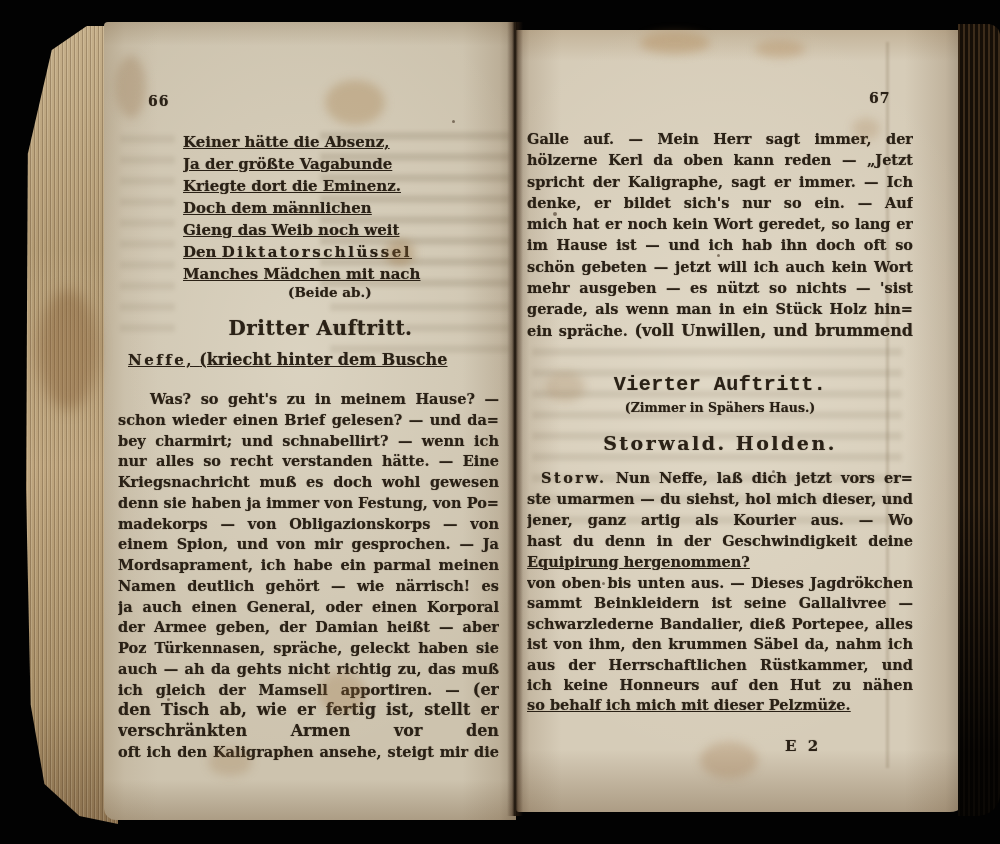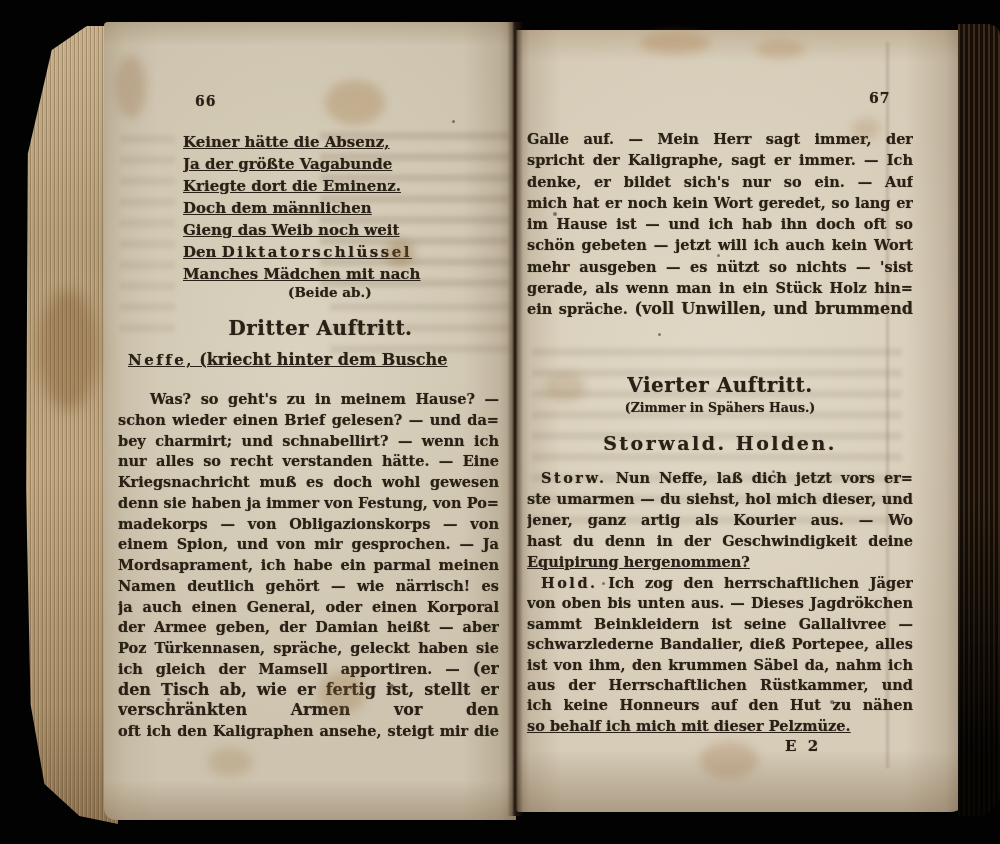--- a/index.html
+++ b/index.html
@@ -64,21 +64,21 @@
 <div class="abs" id="page-right"></div>
 <div class="abs" id="edge-right"></div>
 <div class="abs" id="gutter"></div>
 
 <div class="abs ghost" style="left:320px;top:132px;width:190px;height:168px;"></div>
 <div class="abs ghost" style="left:330px;top:303px;width:180px;height:58px;opacity:.3;"></div>
 <div class="abs ghost" style="left:120px;top:135px;width:55px;height:200px;opacity:.25;"></div>
 <div class="abs ghost" style="left:532px;top:348px;width:370px;height:182px;opacity:.3;"></div>
 <div class="abs" id="crease-right"></div>
 
-<div class="abs txt pagenum" style="left:148px;top:93px;margin-left:47px;">66</div>
+<div class="abs txt pagenum" style="left:148px;top:93px;">66</div>
 <div class="abs txt" style="left:183px;top:131px;width:240px;font-size:15px;--lh:22px;">
     <div class="tline nojust"><span>Keiner hätte die Absenz,</span></div>
     <div class="tline nojust"><span>Ja der größte Vagabunde</span></div>
     <div class="tline nojust"><span>Kriegte dort die Eminenz.</span></div>
     <div class="tline nojust"><span>Doch dem männlichen Geschlechte</span></div>
     <div class="tline nojust"><span>Gieng das Weib noch weit voraus,</span></div>
     <div class="tline nojust"><span>Den </span><span class="sp">Diktatorschlüssel</span></div>
     <div class="tline nojust"><span>Manches Mädchen mit nach Haus.</span></div>
   </div>
 <div class="abs txt" style="left:288px;top:284px;font-size:13.5px;">(Beide ab.)</div>
@@ -93,50 +93,51 @@
     <div class="tline"><span>nur alles so recht verstanden hätte. — Eine</span></div>
     <div class="tline"><span>Kriegsnachricht muß es doch wohl gewesen seyn,</span></div>
     <div class="tline"><span>denn sie haben ja immer von Festung, von Po=</span></div>
     <div class="tline"><span>madekorps — von Obligazionskorps — von</span></div>
     <div class="tline"><span>einem Spion, und von mir gesprochen. — Ja</span></div>
     <div class="tline"><span>Mordsaprament, ich habe ein parmal meinen</span></div>
     <div class="tline"><span>Namen deutlich gehört — wie närrisch! es kann</span></div>
     <div class="tline"><span>ja auch einen General, oder einen Korporal bey</span></div>
     <div class="tline"><span>der Armee geben, der Damian heißt — aber</span></div>
     <div class="tline"><span>Poz Türkennasen, spräche, geleckt haben sie ja</span></div>
+    <div class="tline"><span>auch — ah da gehts nicht richtig zu, das muß</span></div>
     <div class="tline"><span>ich gleich der Mamsell apportiren. — </span><span class="sm">(er räumt</span></div>
     <div class="tline"><span class="sm">den Tisch ab, wie er fertig ist, stellt er sich mit</span></div>
     <div class="tline"><span class="sm">verschränkten Armen vor den Telegraphen hin.) </span><span>So</span></div>
     <div class="tline"><span>oft ich den Kaligraphen ansehe, steigt mir die</span></div>
   </div>
 
 <div class="abs txt pagenum" style="left:869px;top:90px;">67</div>
 <div class="abs txt just" style="left:527px;top:128px;width:386px;font-size:14.5px;--lh:21.3px;">
     <div class="tline"><span>Galle auf. — Mein Herr sagt immer, der</span></div>
+    <div class="tline"><span>hölzerne Kerl da oben kann reden — „Jetzt</span></div>
     <div class="tline"><span>spricht der Kaligraphe, sagt er immer. — Ich</span></div>
     <div class="tline"><span>denke, er bildet sich's nur so ein. — Auf</span></div>
     <div class="tline"><span>mich hat er noch kein Wort geredet, so lang er</span></div>
     <div class="tline"><span>im Hause ist — und ich hab ihn doch oft so</span></div>
     <div class="tline"><span>schön gebeten — jetzt will ich auch kein Wort</span></div>
     <div class="tline"><span>mehr ausgeben — es nützt so nichts — 'sist</span></div>
     <div class="tline"><span>gerade, als wenn man in ein Stück Holz hin=</span></div>
     <div class="tline"><span>ein spräche. </span><span class="sm">(voll Unwillen, und brummend ab.)</span></div>
   </div>
-<div class="abs txt heading" style="left:527px;top:361px;width:386px;">Vierter Auftritt.</div>
+<div class="abs txt heading" style="left:527px;top:361px;width:386px;font-family:Liberation Mono, monospace;">Vierter Auftritt.</div>
 <div class="abs txt center" style="left:527px;top:400px;width:386px;font-size:12.5px;">(Zimmer in Spähers Haus.)</div>
 <div class="abs txt center sp" style="left:527px;top:432px;width:386px;font-size:19px;">Storwald. Holden.</div>
 <div class="abs txt just" style="left:527px;top:468px;width:386px;font-size:14.5px;--lh:20.9px;">
     <div class="tline" style="text-indent: 14px;"><span class="sp">Storw.</span><span> Nun Neffe, laß dich jetzt vors er=</span></div>
     <div class="tline"><span>ste umarmen — du siehst, hol mich dieser, und</span></div>
     <div class="tline"><span>jener, ganz artig als Kourier aus. — Wo</span></div>
     <div class="tline"><span>hast du denn in der Geschwindigkeit deine ganze</span></div>
     <div class="tline nojust"><span>Equipirung hergenommen?</span></div>
   </div>
 <div class="abs txt just" style="left:527px;top:573px;width:386px;font-size:14.5px;--lh:20.4px;">
-    <div class="tline" style="text-indent: 14px;"><span class="sp">Hold.</span><span> Ich zog den herrschaftlichen Jäger</span></div>
     <div class="tline"><span>von oben bis unten aus. — Dieses Jagdrökchen</span></div>
     <div class="tline"><span>sammt Beinkleidern ist seine Gallalivree — dieß</span></div>
     <div class="tline"><span>schwarzlederne Bandalier, dieß Portepee, alles</span></div>
     <div class="tline"><span>ist von ihm, den krummen Säbel da, nahm ich</span></div>
     <div class="tline"><span>aus der Herrschaftlichen Rüstkammer, und weil</span></div>
     <div class="tline"><span>ich keine Honneurs auf den Hut zu nähen hatte,</span></div>
     <div class="tline nojust"><span>so behalf ich mich mit dieser Pelzmüze.</span></div>
   </div>
 <div class="abs txt" style="left:785px;top:737px;font-size:15px;letter-spacing:3px;">E 2</div>
 

